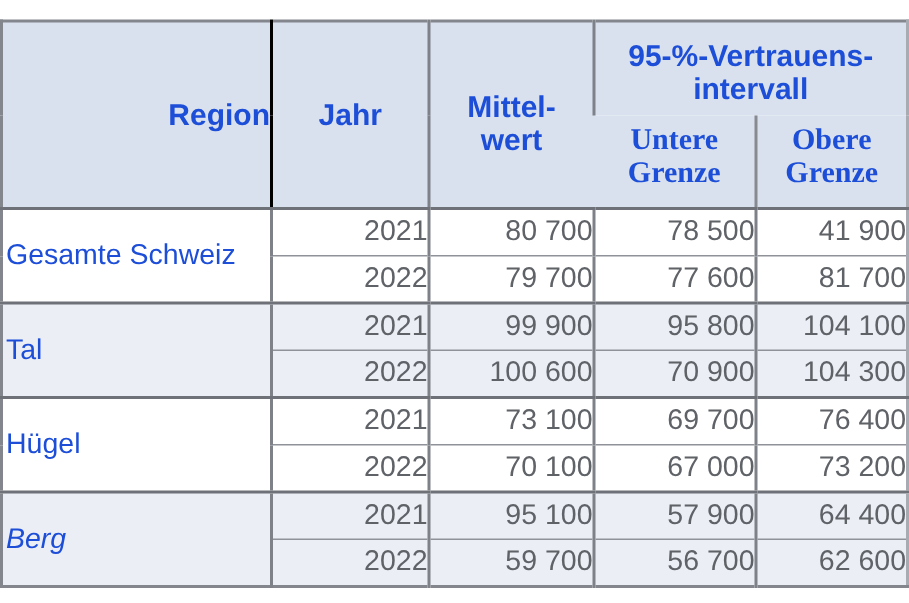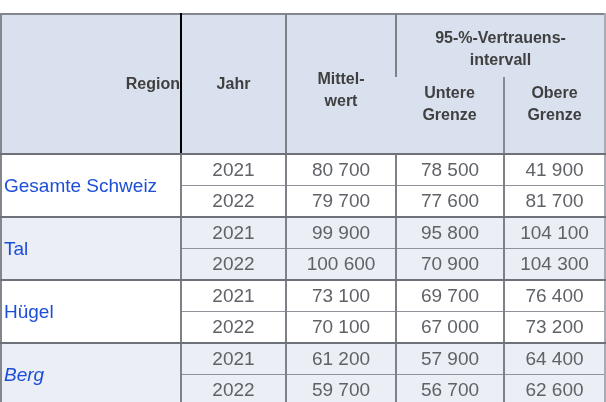--- a/index.html
+++ b/index.html
@@ -20,35 +20,35 @@
   col.c-region{width:180px;}
   col.c-jahr{width:105px;}
   col.c-mittel{width:110px;}
   col.c-untere{width:108px;}
   col.c-obere{width:101px;}
 
   th,td{margin:0;padding:0;}
 
   
   thead th{
-    background:#d9e1ee;color:#404040;font-weight:bold;font-size:16px;
+    background:#d9e1ee;color:#1d4ed8;font-weight:bold;font-size:20px;
     line-height:22px;text-align:center;vertical-align:middle;
   }
   th.h-region{text-align:right;padding-left:3px;}
   th.h-jahr{border-left:2px solid #000000;}
   th.h-mittel{border-left:2px solid #7e8187;padding-top:12px;}
   th.h-group{border-left:2px solid #7e8187;height:56px;vertical-align:middle;padding-top:6px;}
-  th.h-sub{height:54px;vertical-align:middle;padding-bottom:22px;}
+  th.h-sub{height:54px;vertical-align:middle;padding-bottom:7px;font-family:Liberation Serif, serif;}
   th.h-sub.h-obere{border-left:2px solid #878a90;}
   thead tr.sub-row th{border-bottom:2px solid #6e7177;}
   thead tr.group-row th.rspan{border-bottom:2px solid #6e7177;}
 
   
   tbody td{
-    font-size:19px;color:#5f6267;text-align:center;height:30px;
+    font-size:19px;color:#5f6267;text-align:right;height:30px;
     vertical-align:middle;background:#ffffff;
   }
   tbody td.region-cell{
     text-align:left;padding-left:2px;color:#1d4ed8;
     border-bottom:2px solid #6e7177;
   }
   tbody td.v{border-left:2px solid #7e8187;}
   tbody tr.inner td:not(.region-cell){border-bottom:1px solid #8f9298;}
   tbody tr.group-end td{border-bottom:2px solid #6e7177;}
   tbody tr.tint td{background:#ebeef5;}
@@ -131,21 +131,21 @@
       </tr>
       <tr class="group-end">
         <td class="v">2022</td>
         <td class="v">70 100</td>
         <td class="v">67 000</td>
         <td class="v">73 200</td>
       </tr>
       <tr class="inner tint">
         <td class="region-cell last" rowspan="2">Berg</td>
         <td class="v">2021</td>
-        <td class="v">61 200</td>
+        <td class="v">95 100</td>
         <td class="v">57 900</td>
         <td class="v">64 400</td>
       </tr>
       <tr class="tint">
         <td class="v">2022</td>
         <td class="v">59 700</td>
         <td class="v">56 700</td>
         <td class="v">62 600</td>
       </tr>
     </tbody>

